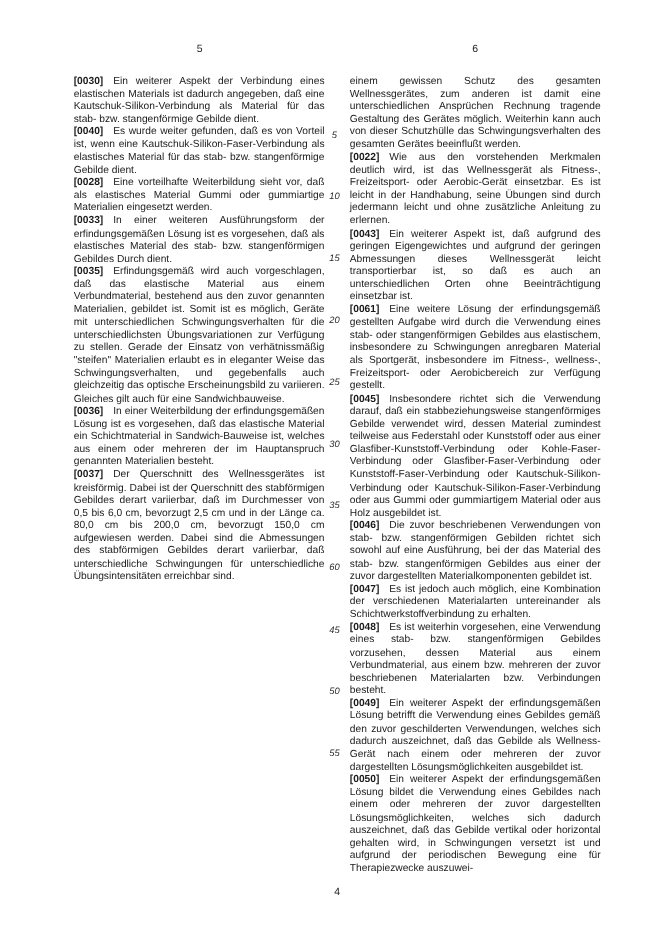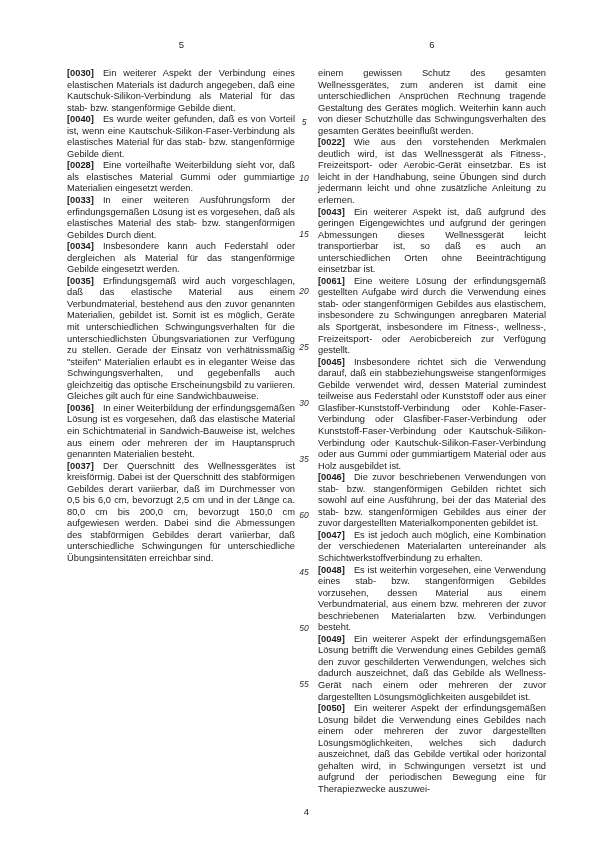--- a/index.html
+++ b/index.html
@@ -35,21 +35,20 @@
     <div class="column">
 
         <p class="para"><b class="ptag">[0030]</b><span>Ein weiterer Aspekt der Verbindung eines elastischen Materials ist dadurch angegeben, daß eine Kautschuk-Silikon-Verbindung als Material für das stab- bzw. stangenförmige Gebilde dient.</span></p>
 
         <p class="para"><b class="ptag">[0040]</b><span>Es wurde weiter gefunden, daß es von Vorteil ist, wenn eine Kautschuk-Silikon-Faser-Verbindung als elastisches Material für das stab- bzw. stangenförmige Gebilde dient.</span></p>
 
         <p class="para"><b class="ptag">[0028]</b><span>Eine vorteilhafte Weiterbildung sieht vor, daß als elastisches Material Gummi oder gummiartige Materialien eingesetzt werden.</span></p>
 
         <p class="para"><b class="ptag">[0033]</b><span>In einer weiteren Ausführungsform der erfindungsgemäßen Lösung ist es vorgesehen, daß als elastisches Material des stab- bzw. stangenförmigen Gebildes Durch dient.</span></p>
 
-        <p class="para"><b class="ptag">[0034]</b><span>Insbesondere kann auch Federstahl oder dergleichen als Material für das stangenförmige Gebilde eingesetzt werden.</span></p>
 
         <p class="para"><b class="ptag">[0035]</b><span>Erfindungsgemäß wird auch vorgeschlagen, daß das elastische Material aus einem Verbundmaterial, bestehend aus den zuvor genannten Materialien, gebildet ist. Somit ist es möglich, Geräte mit unterschiedlichen Schwingungsverhalten für die unterschiedlichsten Übungsvariationen zur Verfügung zu stellen. Gerade der Einsatz von verhätnissmäßig "steifen" Materialien erlaubt es in eleganter Weise das Schwingungsverhalten, und gegebenfalls auch gleichzeitig das optische Erscheinungsbild zu variieren. Gleiches gilt auch für eine Sandwichbauweise.</span></p>
 
         <p class="para"><b class="ptag">[0036]</b><span>In einer Weiterbildung der erfindungsgemäßen Lösung ist es vorgesehen, daß das elastische Material ein Schichtmaterial in Sandwich-Bauweise ist, welches aus einem oder mehreren der im Hauptanspruch genannten Materialien besteht.</span></p>
 
         <p class="para"><b class="ptag">[0037]</b><span>Der Querschnitt des Wellnessgerätes ist kreisförmig. Dabei ist der Querschnitt des stabförmigen Gebildes derart variierbar, daß im Durchmesser von 0,5 bis 6,0 cm, bevorzugt 2,5 cm und in der Länge ca. 80,0 cm bis 200,0 cm, bevorzugt 150,0 cm aufgewiesen werden. Dabei sind die Abmessungen des stabförmigen Gebildes derart variierbar, daß unterschiedliche Schwingungen für unterschiedliche Übungsintensitäten erreichbar sind.</span></p>
 
 
 
 

